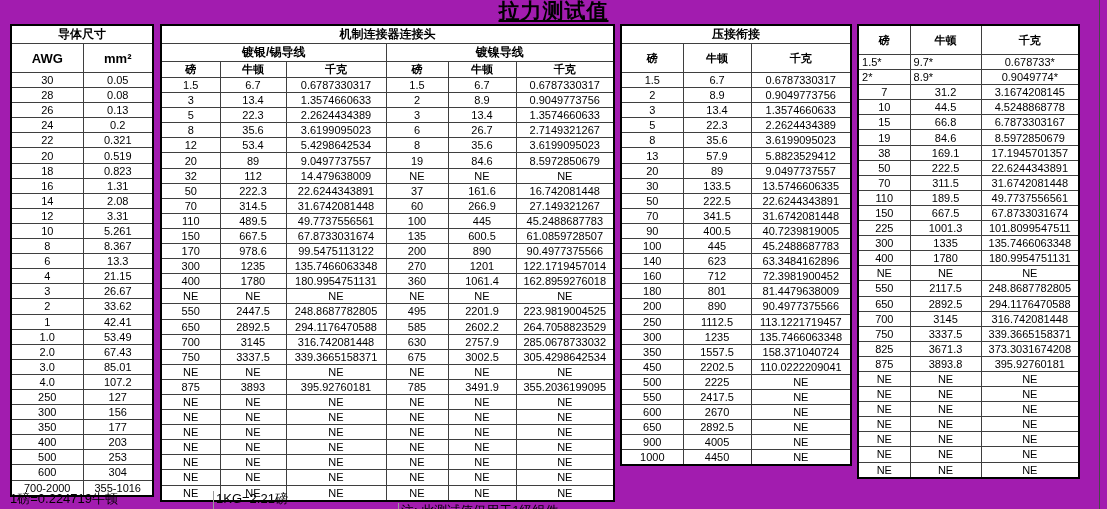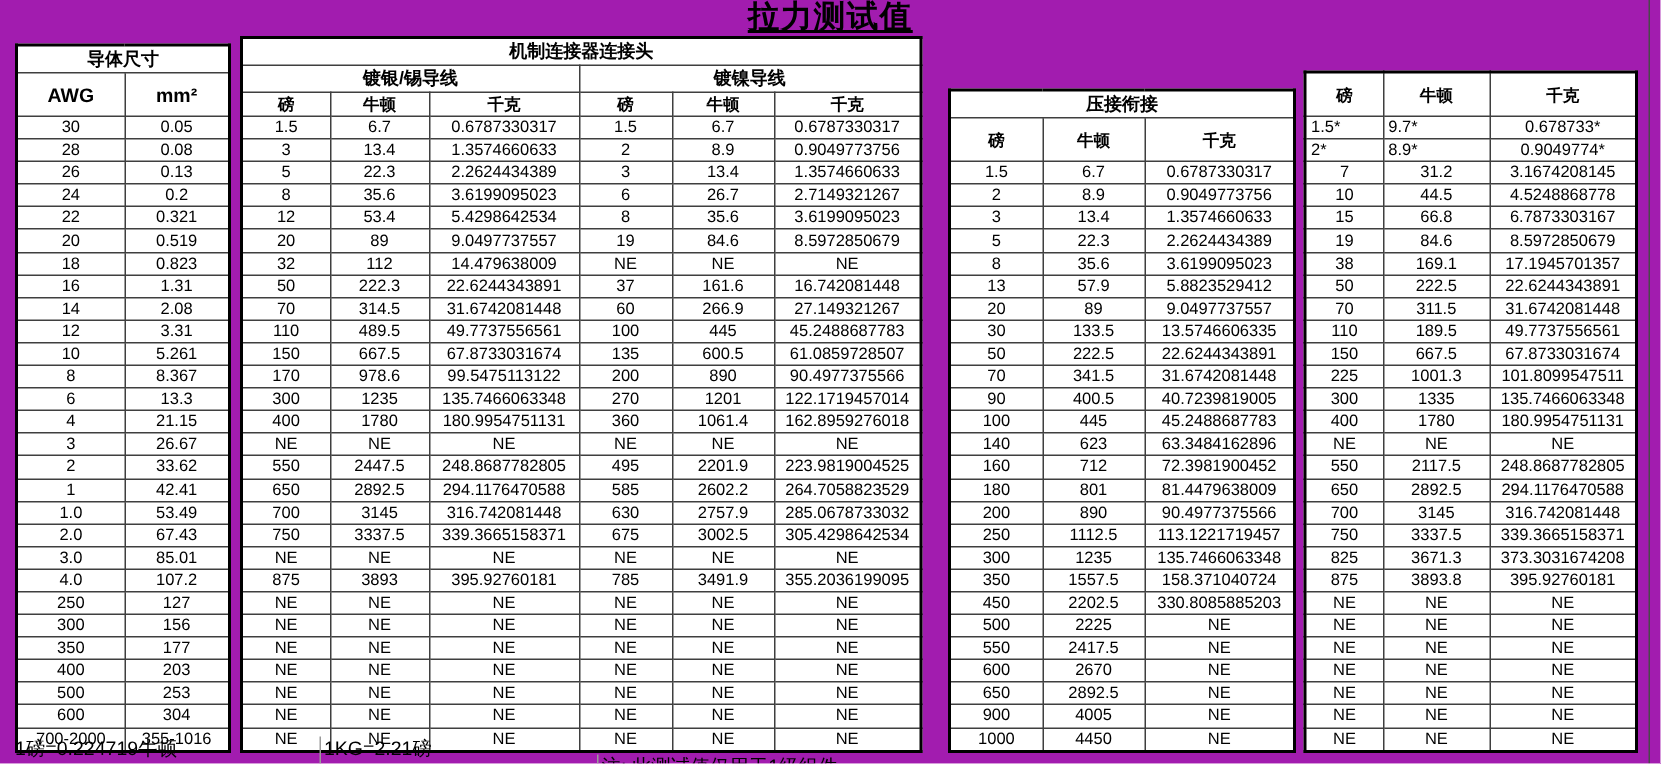--- a/index.html
+++ b/index.html
@@ -1,35 +1,35 @@
 <!DOCTYPE html>
 <html><head>
 <meta charset="utf-8">
 <style>
   html,body{margin:0;padding:0;background:#fff;}
   .page{position:relative;width:1107px;height:509px;background:#a21caf;overflow:hidden;
         font-family:"Liberation Sans",sans-serif;color:#000;}
   .title{position:absolute;top:-3px;left:0;width:100%;text-align:center;
          font-family:"DejaVu Serif",serif;font-size:21px;font-weight:600;
          letter-spacing:1px;text-decoration:underline;}
-  .tables{position:absolute;left:10px;top:24px;display:flex;align-items:flex-end;}
+  .tables{position:absolute;left:10px;top:24px;display:flex;align-items:flex-start;}
   table{border-collapse:collapse;table-layout:fixed;background:#fff;}
   table{border:2px solid #000;}
   th,td{border:1px solid #3f3f3f;text-align:center;padding:0;
         white-space:nowrap;overflow:hidden;font-weight:normal;}
   thead th{font-weight:bold;}
   .h1 th{height:13px;font-size:12px;}
   .h2 th{height:14px;font-size:12px;margin-top:20px;}
   .h3 th{height:13px;font-size:11px;}
   .hd2 th{height:28px;font-size:11px;}
   .hd2 th.latin{font-size:13px;}
   tbody td{height:14.1px;font-size:11px;}
   .t-a{width:142px;margin-right:6px;}
   .t-b{width:455px;margin-right:5px;}
-  .t-c{width:232px;margin-right:5px;margin-left:12px;}
+  .t-c{width:232px;margin-right:5px;}
   .t-d{width:223px;}
   td.star-left{text-align:left;padding-left:3px;}
   .footnotes{position:absolute;left:10px;top:491px;width:1090px;display:flex;
              font-size:13px;line-height:16px;}
   .fn1{width:203px;}
   .fn2{width:182px;border-left:1px solid #9a9a9a;padding-left:2px;}
   .fn3{border-left:1px solid #9a9a9a;padding-left:2px;margin-top:12px;}
   .edge-line{position:absolute;left:1099px;top:0;width:1px;height:509px;background:#4a4a4a;}
 </style>
 </head>
@@ -533,21 +533,21 @@
             <td>135.7466063348</td>
           </tr>
           <tr>
             <td>350</td>
             <td>1557.5</td>
             <td>158.371040724</td>
           </tr>
           <tr>
             <td>450</td>
             <td>2202.5</td>
-            <td>330.8085885203</td>
+            <td>110.0222209041</td>
           </tr>
           <tr>
             <td>500</td>
             <td>2225</td>
             <td>NE</td>
           </tr>
           <tr>
             <td>550</td>
             <td>2417.5</td>
             <td>NE</td>

